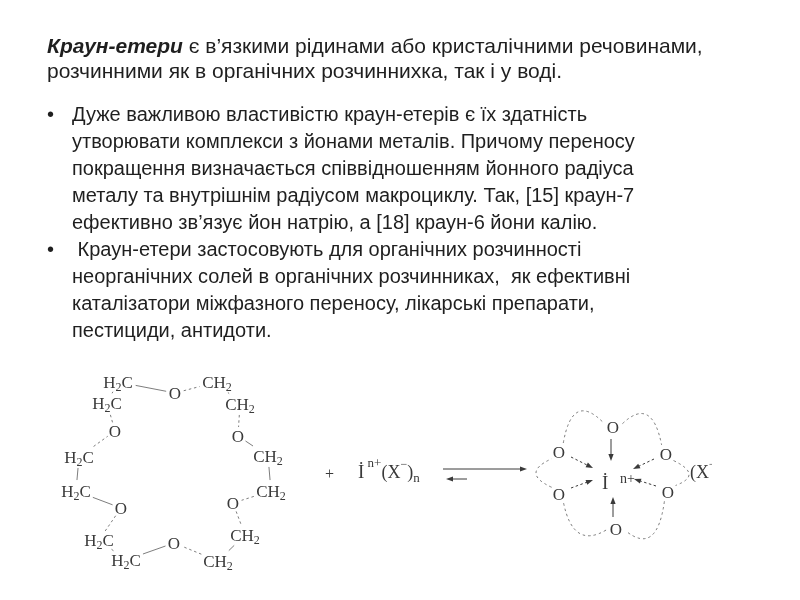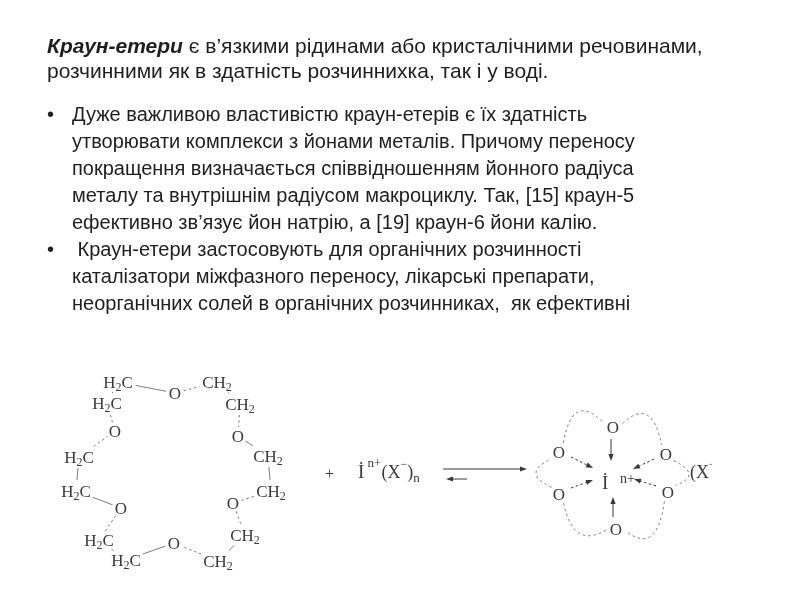--- a/index.html
+++ b/index.html
@@ -13,40 +13,41 @@
   .blines .line{font-size:20px;line-height:27px;white-space:pre;}
   svg text{font-family:"Liberation Serif",serif;}
 </style>
 </head>
 <body>
 
 <div class="stage">
 
   <div class="title">
     <div><span class="lead">Краун-етери</span><span> є в’язкими рідинами або кристалічними речовинами,</span></div>
-    <div>розчинними як в здатність розчиннихка, так і у воді.</div>
+    <div>розчинними як в органічних розчиннихка, так і у воді.</div>
   </div>
 
   <div class="bullets">
       <div class="bullet">
         <div class="marker">•</div>
         <div class="blines">
           <div class="line">Дуже важливою властивістю краун-етерів є їх здатність</div>
           <div class="line">утворювати комплекси з йонами металів. Причому переносу</div>
           <div class="line">покращення визначається співвідношенням йонного радіуса</div>
-          <div class="line">металу та внутрішнім радіусом макроциклу. Так, [15] краун-5</div>
-          <div class="line">ефективно зв’язує йон натрію, а [19] краун-6 йони калію.</div>
+          <div class="line">металу та внутрішнім радіусом макроциклу. Так, [15] краун-7</div>
+          <div class="line">ефективно зв’язує йон натрію, а [18] краун-6 йони калію.</div>
         </div>
       </div>
       <div class="bullet">
         <div class="marker">•</div>
         <div class="blines">
           <div class="line"> Краун-етери застосовують для органічних розчинності</div>
+          <div class="line">неорганічних солей в органічних розчинниках,  як ефективні</div>
           <div class="line">каталізатори міжфазного переносу, лікарські препарати,</div>
-          <div class="line">неорганічних солей в органічних розчинниках,  як ефективні</div>
+          <div class="line">пестициди, антидоти.</div>
         </div>
       </div>
     </div>
 
   <svg width="800" height="600" viewBox="0 0 800 600" style="position:absolute;left:0;top:0;">
       <line x1="135.67390068939608" y1="385.41075276462027" x2="166.16304965530196" y2="391.29462361768987" stroke="#6e6e6e" stroke-width="0.9"></line>
       <line x1="183.7063500104222" y1="390.7197654734608" x2="199.58729997915557" y2="386.5604690530783" stroke="#6e6e6e" stroke-width="0.9" stroke-dasharray="2.5,2.8"></line>
       <line x1="227.83962785721548" y1="392.3683396895105" x2="229.16037214278452" y2="393.6316603104895" stroke="#6e6e6e" stroke-width="0.9"></line>
       <line x1="239.313838852293" y1="414.9785783633118" x2="238.56140457539664" y2="427.017526793654" stroke="#6e6e6e" stroke-width="0.9" stroke-dasharray="2.5,2.8"></line>
       <line x1="245.4884526490406" y1="440.9923017660271" x2="253.0230947019188" y2="446.0153964679459" stroke="#6e6e6e" stroke-width="0.9"></line>

